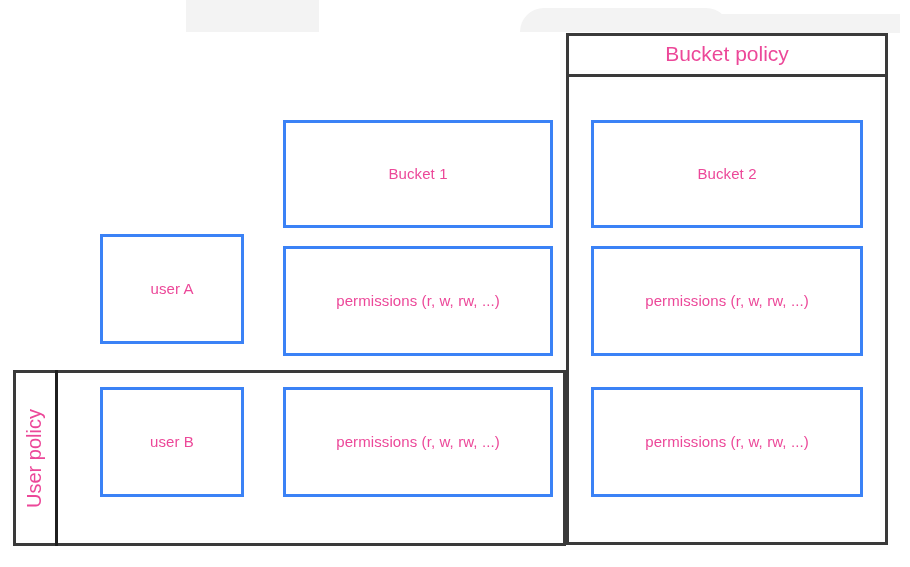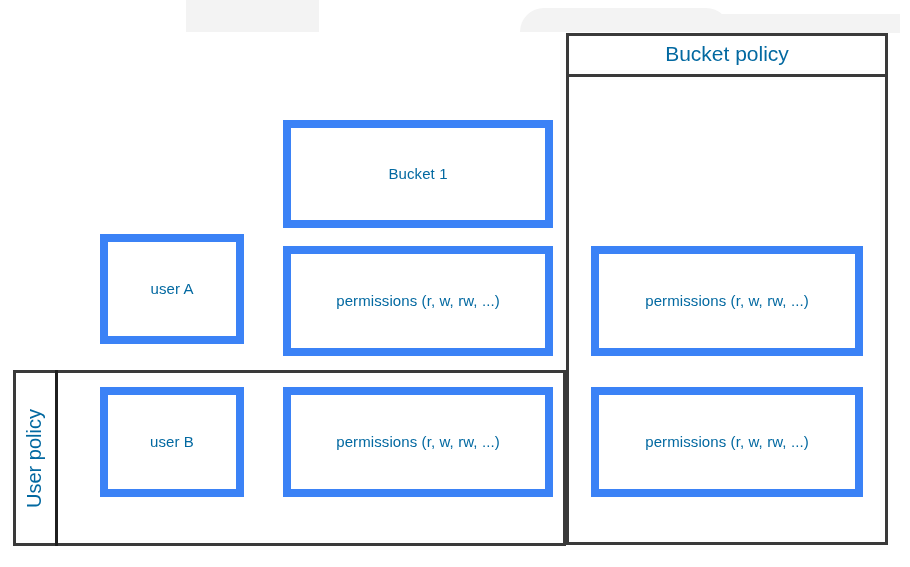--- a/index.html
+++ b/index.html
@@ -8,39 +8,39 @@
     padding: 0;
     background: #ffffff;
   }
   #canvas {
     position: relative;
     width: 910px;
     height: 567px;
     background: #ffffff;
     overflow: hidden;
     font-family: "Liberation Sans", sans-serif;
-    color: #0369a1;
+    color: #ec4899;
   }
 
   
   .artifact {
     position: absolute;
     background: #f3f3f3;
   }
   #artifact-left  { left: 186px; top: -6px;  width: 133px; height: 38px; }
   #artifact-right { left: 520px; top: 8px;   width: 210px; height: 24px;
                     border-radius: 40px 40px 0 0; }
   #artifact-right2 { left: 700px; top: 14px; width: 200px; height: 19px; }
 
   
   .box {
     position: absolute;
     box-sizing: border-box;
     background: #ffffff;
-    border: 8px solid #3b82f6;
+    border: 3px solid #3b82f6;
     display: flex;
     align-items: center;
     justify-content: center;
     text-align: center;
   }
   .box .label {
     font-size: 15px;
     line-height: 1.2;
     letter-spacing: 0.1px;
   }
@@ -130,20 +130,23 @@
   </div>
 
   <div class="container" id="user-policy-container"></div>
   <div id="user-policy-label-cell">
     <span class="vtext">User policy</span>
   </div>
 
   <div class="box" id="bucket1-box">
     <span class="label">Bucket 1</span>
   </div>
+  <div class="box" id="bucket2-box">
+    <span class="label">Bucket 2</span>
+  </div>
 
   <div class="box" id="userA-box">
     <span class="label">user A</span>
   </div>
   <div class="box" id="userA-perm-bucket1">
     <span class="label">permissions (r, w, rw, ...)</span>
   </div>
   <div class="box" id="userA-perm-bucket2">
     <span class="label">permissions (r, w, rw, ...)</span>
   </div>

